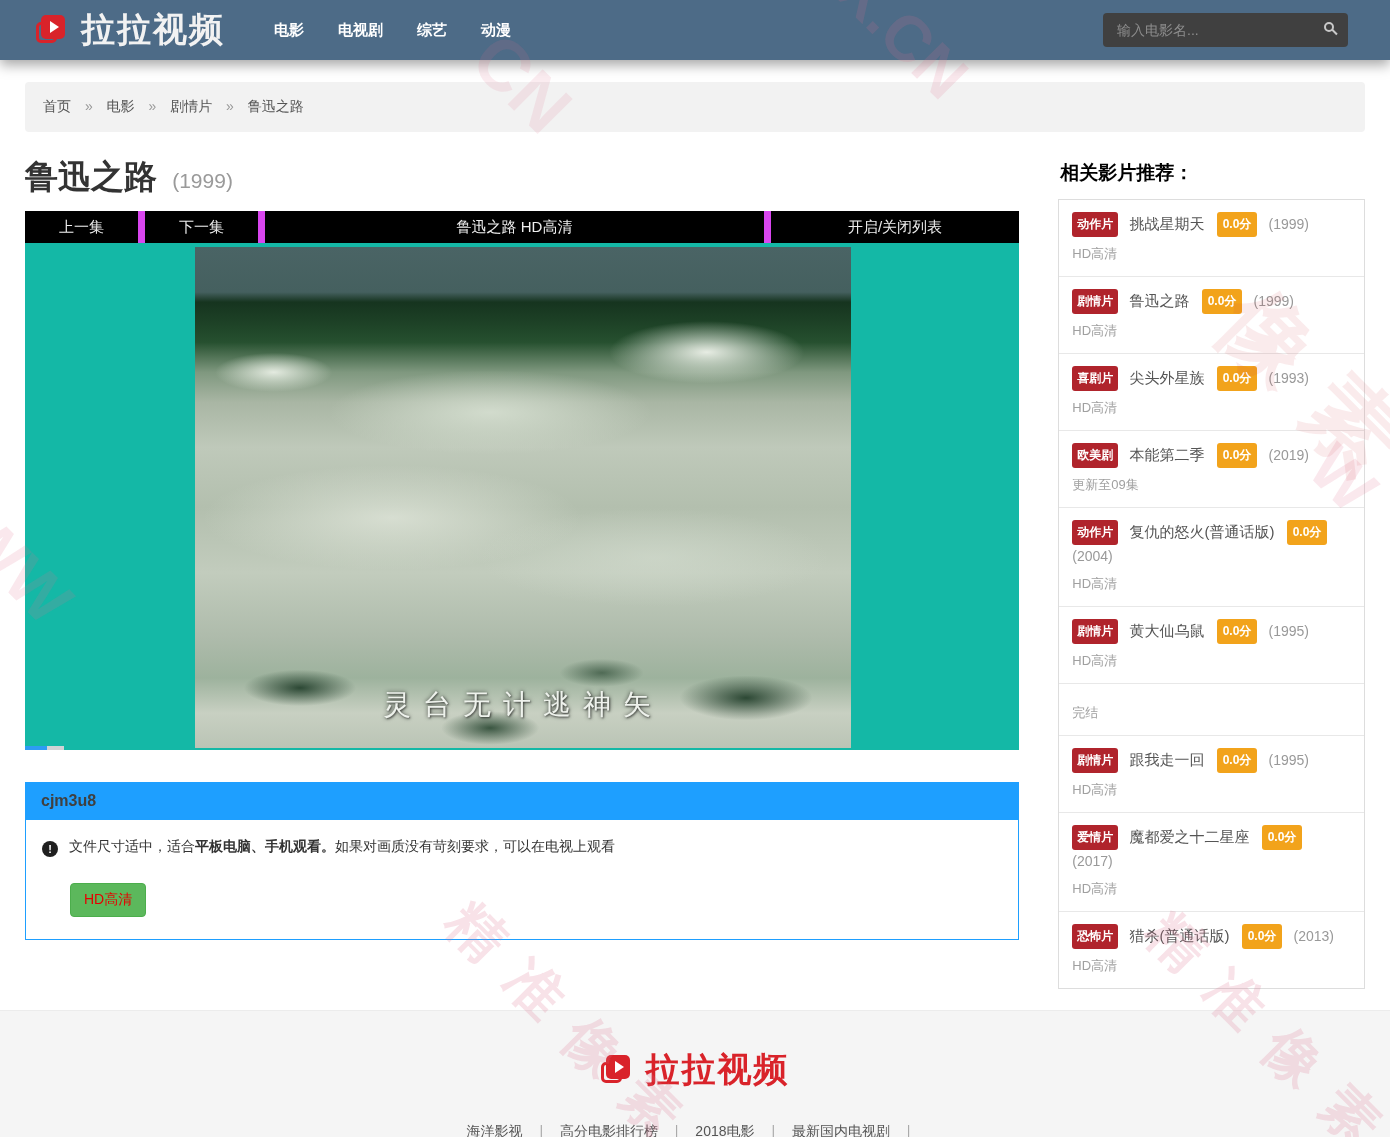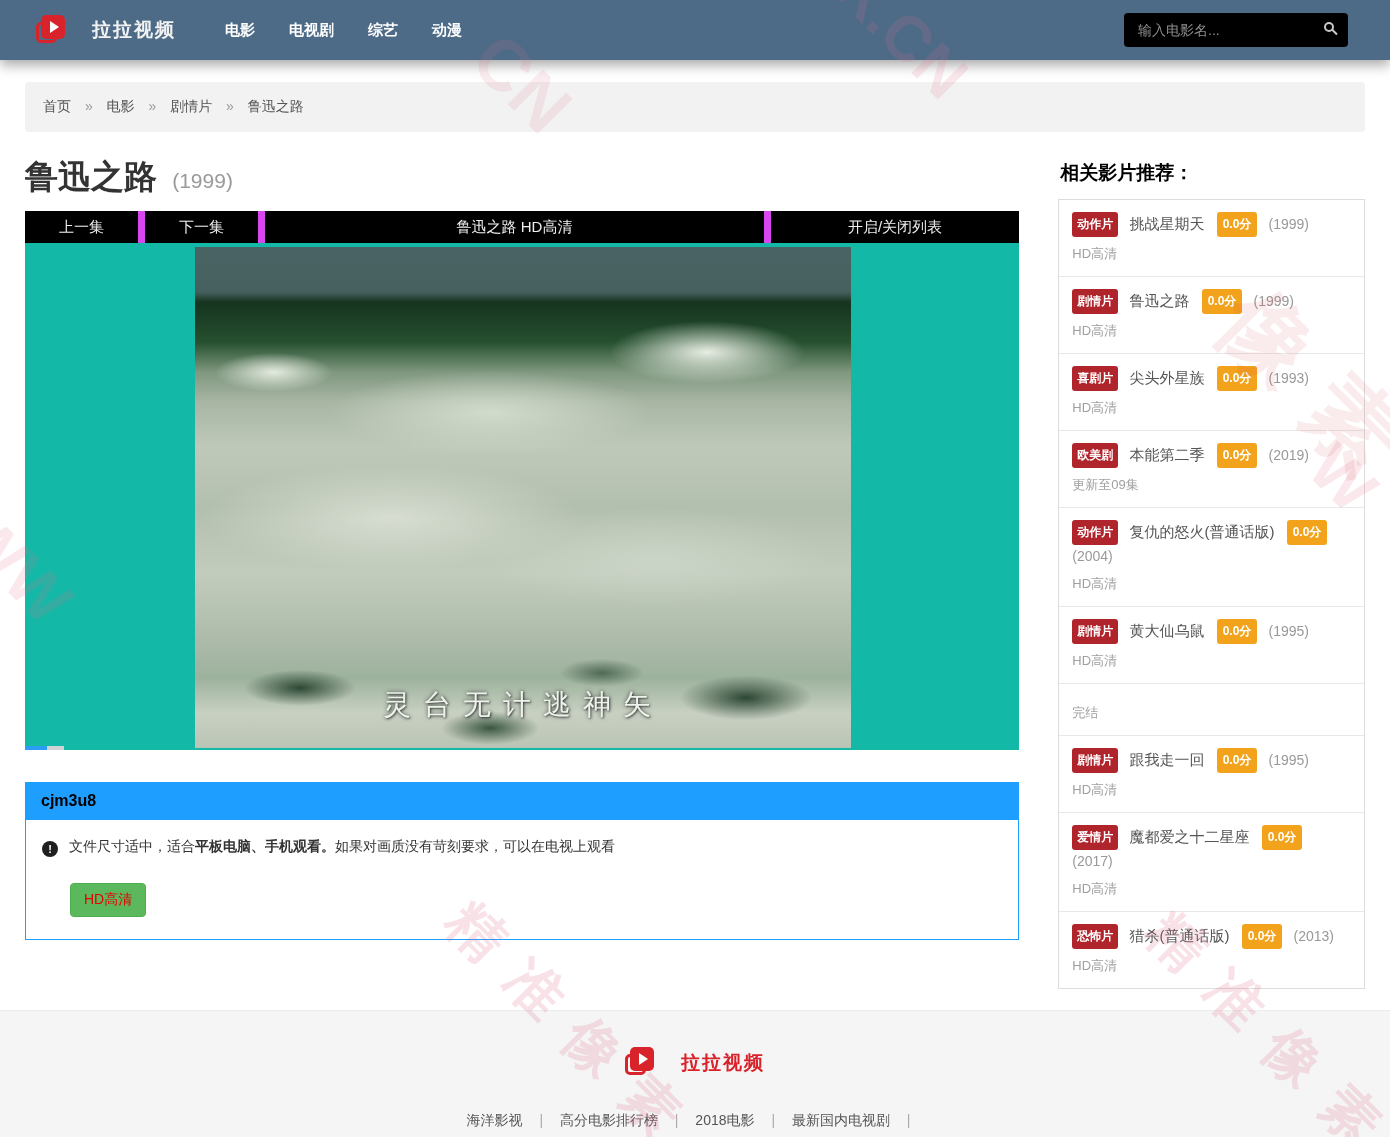--- a/index.html
+++ b/index.html
@@ -28,25 +28,25 @@
     box-shadow:0 5px 12px rgba(0,0,0,.35);
   }
   .brand { display:flex; align-items:center; margin-left:36px; }
   .logo-ic { position:relative; width:31px; height:31px; display:inline-block; }
   .logo-ic .back { position:absolute; left:0; top:7px; width:21px; height:21px;
                    border:3px solid #d9232a; border-radius:5px; }
   .logo-ic .front { position:absolute; left:5px; top:0; width:24px; height:24px;
                     background:#d9232a; border-radius:5px; }
   .logo-ic .front::after { content:""; position:absolute; left:9px; top:6px;
     border-left:9px solid #fff; border-top:6px solid transparent; border-bottom:6px solid transparent; }
-  .brand-txt { color:#f2f2f2; font-size:19px; font-weight:bold; margin-left:25px; letter-spacing:2px; }
+  .brand-txt { color:#f2f2f2; font-size:34px; font-weight:bold; margin-left:14px; letter-spacing:2px; }
   .main-nav { display:flex; margin-left:32px; height:60px; align-items:center; }
   .nav-link { color:#fff; font-size:15px; font-weight:bold; padding:0 17px; line-height:60px; display:block; }
-  .search { position:absolute; right:42px; top:13px; width:224px; height:34px;
-            background:#000000; border-radius:4px; }
+  .search { position:absolute; right:42px; top:13px; width:245px; height:34px;
+            background:#404040; border-radius:4px; }
   .search input { position:absolute; left:0; top:0; width:182px; height:34px; background:transparent;
                   border:none; outline:none; color:#ddd; font-size:14px; padding:0 0 0 14px;
                   font-family:inherit; }
   .search input::placeholder { color:#8d8d8d; }
   .mag { position:absolute; right:14px; top:9px; width:10px; height:10px;
          border:2px solid #c9c9c9; border-radius:50%; }
   .mag::after { content:""; position:absolute; right:-6px; bottom:-3px; width:7px; height:2px;
                 background:#c9c9c9; transform:rotate(45deg); }
 
   
@@ -88,21 +88,21 @@
         #aebbab 78%, #9db29d 86%, #c8d0c2 93%, #bac4b5 100%);
   }
   .subtitle { position:absolute; bottom:24px; left:0; width:100%; text-align:center;
               color:#eef2ec; font-size:28px; letter-spacing:12px;
               text-shadow:0 0 4px rgba(0,0,0,.65), 1px 1px 2px rgba(0,0,0,.5); }
   .prog-blue { position:absolute; left:0; bottom:0; width:22px; height:4px; background:#2d9cf4; }
   .prog-gray { position:absolute; left:22px; bottom:0; width:17px; height:4px; background:#cfd3d6; }
 
   
   .panel { margin-top:32px; width:994px; }
-  .panel-head { background:#1e9fff; color:#000000; font-weight:bold; font-size:16px;
+  .panel-head { background:#1e9fff; color:#404040; font-weight:bold; font-size:16px;
                 padding:10px 16px; cursor:pointer; }
   .panel-body { border:1px solid #1e9fff; border-top:none; background:#fff; padding:18px 16px 14px; min-height:107px; }
   .note { font-size:14px; color:#333; }
   .note b { font-weight:bold; }
   .info-ic { display:inline-block; width:16px; height:16px; line-height:16px; border-radius:50%;
              background:#1f1f1f; color:#fff; text-align:center; font-size:11px; font-weight:bold;
              margin-right:7px; vertical-align:-2px; }
   .ep-btn { display:inline-block; margin:26px 0 8px 28px; background:#5cb85c; border:1px solid #4cae4c;
             border-radius:4px; color:#e60000; font-size:14px; padding:7px 13px; }
 

